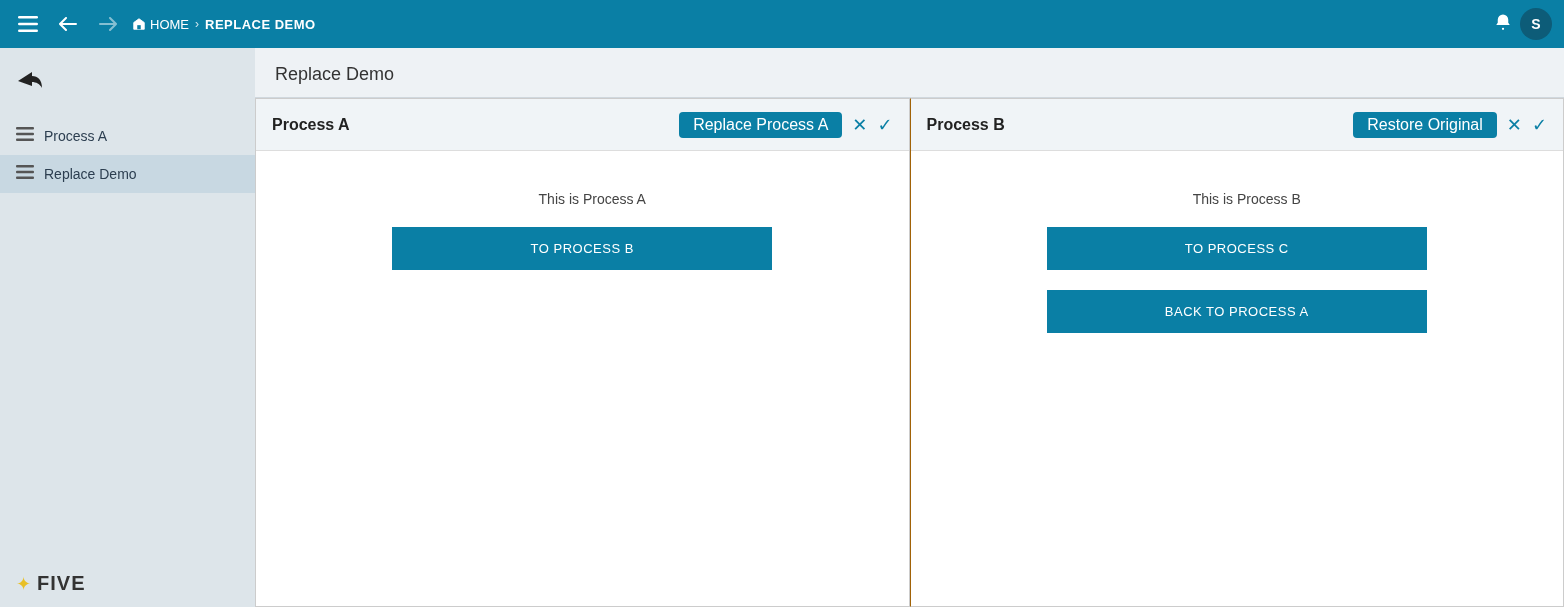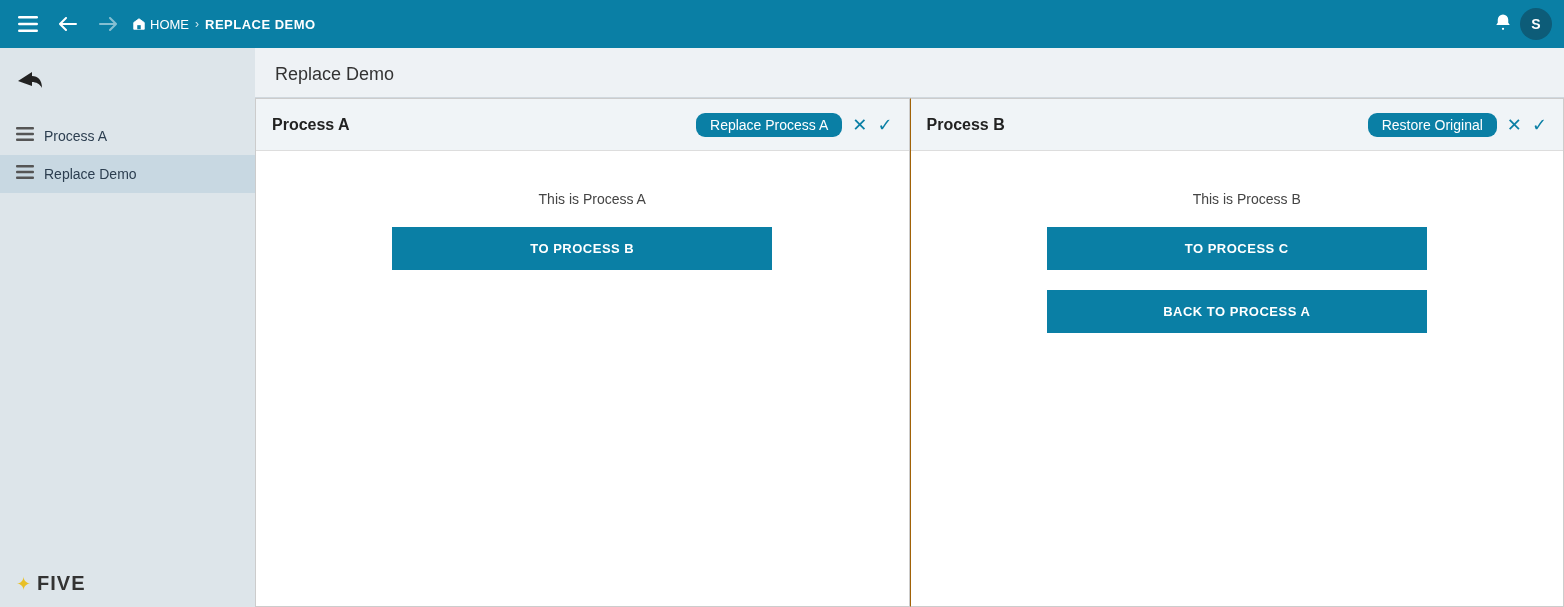--- a/index.html
+++ b/index.html
@@ -113,25 +113,25 @@
       background: #f0f4f7;
       border-bottom: 1px solid #ddd;
       gap: 10px;
     }
     .panel-title {
       font-size: 16px; font-weight: 600; color: #222;
       flex: 1;
     }
     .panel-btn {
       padding: 4px 14px;
-      border-radius: 9px;
+      border-radius: 4px;
       border: none;
       background: #0a7fa5;
       color: white;
-      font-size: 14px;
+      font-size: 16px;
       cursor: pointer;
       font-weight: 500;
     }
     .panel-x {
       font-size: 18px; color: #0a7fa5; cursor: pointer; font-weight: 400;
     }
     .panel-check {
       font-size: 18px; color: #0a7fa5; cursor: pointer; font-weight: 400;
     }
 
@@ -146,21 +146,21 @@
     .panel-desc {
       font-size: 14px; color: #444; align-self: center; margin-left: 20px;
     }
     .panel-action-btn {
       width: 380px;
       padding: 14px;
       background: #0a7fa5;
       color: white;
       border: none;
       font-size: 13px;
-      font-weight: 700;
+      font-weight: 400;
       letter-spacing: 0.5px;
       cursor: pointer;
     }
   </style>
 </head>
 <body>
 
 <nav class="topnav">
   <div class="topnav-icon">
     <svg width="20" height="16" viewBox="0 0 20 16" fill="white">

